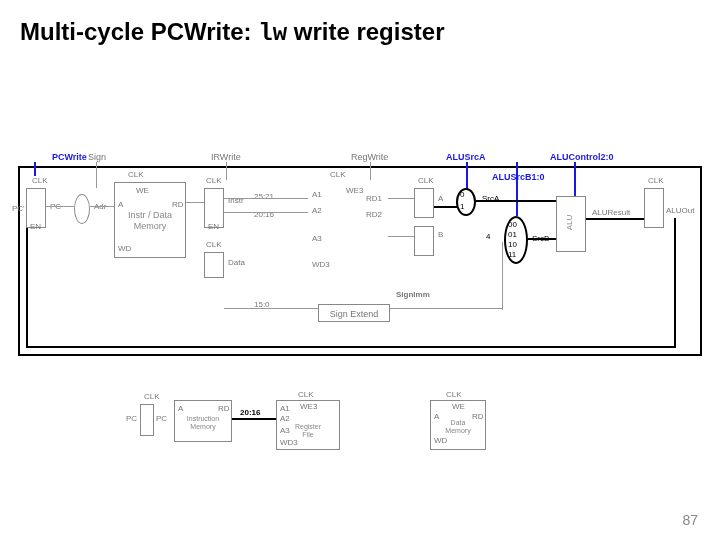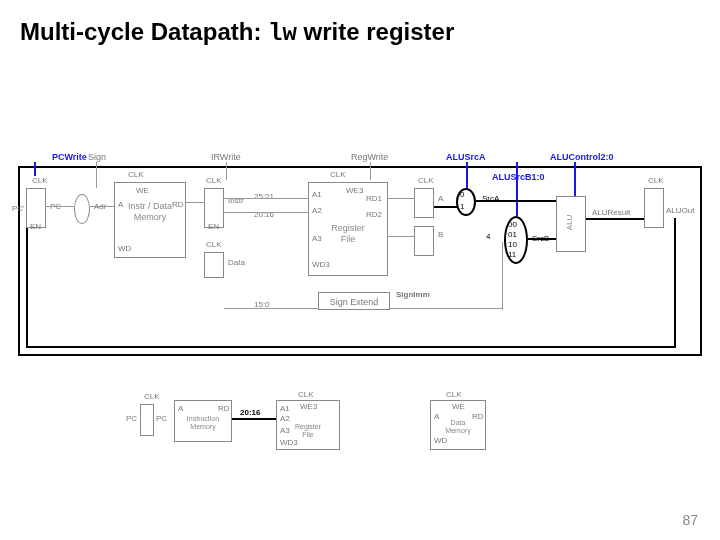--- a/index.html
+++ b/index.html
@@ -54,21 +54,21 @@
   }
   .wire { position: absolute; background: #000; }
   .hw { height: 2px; }
   .vw { width: 2px; }
   .thinwire { position: absolute; background: #999; }
   .thw-h { height: 1px; }
   .thw-v { width: 1px; }
 
   
   .reg { width: 20px; height: 40px; }
-  .bigblk { font-size: 9px; color: #888; padding-top: 18px; line-height: 1.2; }
+  .bigblk { font-size: 9px; color: #888; padding-top: 27px; line-height: 1.2; }
 
   
   .mux-a {
     position: absolute;
     width: 20px; height: 28px;
     border: 2px solid #000;
     border-radius: 10px / 14px;
     background: #fff;
   }
   .mux-b {
@@ -104,21 +104,21 @@
   .page-num {
     position: absolute;
     bottom: 12px; right: 22px;
     font-size: 14px; color: #888;
   }
 </style>
 </head>
 <body>
 
 <div class="title">
-  <span>Multi-cycle Datapath: </span><span class="mono">lw</span><span> write register</span>
+  <span>Multi-cycle PCWrite: </span><span class="mono">lw</span><span> write register</span>
 </div>
 
 <div class="diagram">
   <div class="outer-border"></div>
 
   <span class="ctrl" style="left:-2px; top:12px;margin-left:36px;">PCWrite</span>
   <span class="ctrl" style="color:#777; font-weight:normal; left:70px; top:12px;">Sign</span>
   <span class="ctrl" style="color:#777; font-weight:normal; left:193px; top:12px;">IRWrite</span>
   <span class="ctrl" style="color:#777; font-weight:normal; left:333px; top:12px;">RegWrite</span>
   <span class="ctrl" style="left:428px; top:12px;">ALUSrcA</span>
@@ -158,22 +158,20 @@
 
   <span class="lbl" style="left:188px; top:100px;">CLK</span>
   <div class="blk reg" style="left:186px; top:112px; height:26px;"></div>
   <span class="lbl" style="left:210px; top:118px;">Data</span>
 
   <span class="lbl" style="left:236px; top:52px;">25:21</span>
   <span class="lbl" style="left:236px; top:70px;">20:16</span>
   <span class="lbl" style="left:236px; top:160px;">15:0</span>
 
   <span class="lbl" style="left:312px; top:30px;">CLK</span>
-  <div class="blk bigblk" style="left:290px; top:42px; width:80px; height:94px; white-space:pre-line; padding-top:40px;">Register
-File</div>
   <span class="lbl" style="left:294px; top:50px;">A1</span>
   <span class="lbl" style="left:294px; top:66px;">A2</span>
   <span class="lbl" style="left:294px; top:94px;">A3</span>
   <span class="lbl" style="left:328px; top:46px;">WE3</span>
   <span class="lbl" style="left:348px; top:54px;">RD1</span>
   <span class="lbl" style="left:348px; top:70px;">RD2</span>
   <span class="lbl" style="left:294px; top:120px;">WD3</span>
 
   <span class="lbl" style="left:400px; top:36px;">CLK</span>
   <div class="blk reg" style="left:396px; top:48px; height:30px;"></div>
@@ -203,21 +201,21 @@
   <div class="wire hw" style="left:568px; top:78px; width:58px;"></div>
 
   <div class="alu" style="left:538px; top:56px;"></div>
   <span class="lbl" style="left:544px; top:78px; transform:rotate(-90deg); color:#888;">ALU</span>
   <span class="lbl" style="left:574px; top:68px;">ALUResult</span>
 
   <span class="lbl" style="left:630px; top:36px;">CLK</span>
   <div class="blk reg" style="left:626px; top:48px; height:40px;"></div>
   <span class="lbl" style="left:648px; top:66px;">ALUOut</span>
 
-  <div class="signext" style="left:300px; top:152px;">Sign Extend</div>
+  <div class="signext" style="left:300px; top:164px;">Sign Extend</div>
   <span class="lbl" style="left:378px; top:150px;font-weight:bold;">SignImm</span>
 
   <div class="thinwire thw-h" style="left:28px; top:66px; width:28px;"></div>
   <div class="thinwire thw-h" style="left:72px; top:66px; width:24px;"></div>
   <div class="thinwire thw-h" style="left:168px; top:62px; width:18px;"></div>
   <div class="thinwire thw-h" style="left:206px; top:58px; width:84px;"></div>
   <div class="thinwire thw-h" style="left:206px; top:72px; width:84px;"></div>
   <div class="thinwire thw-h" style="left:206px; top:168px; width:94px;"></div>
   <div class="thinwire thw-h" style="left:372px; top:168px; width:112px;"></div>
   <div class="thinwire thw-v" style="left:484px; top:102px; height:68px;"></div>

